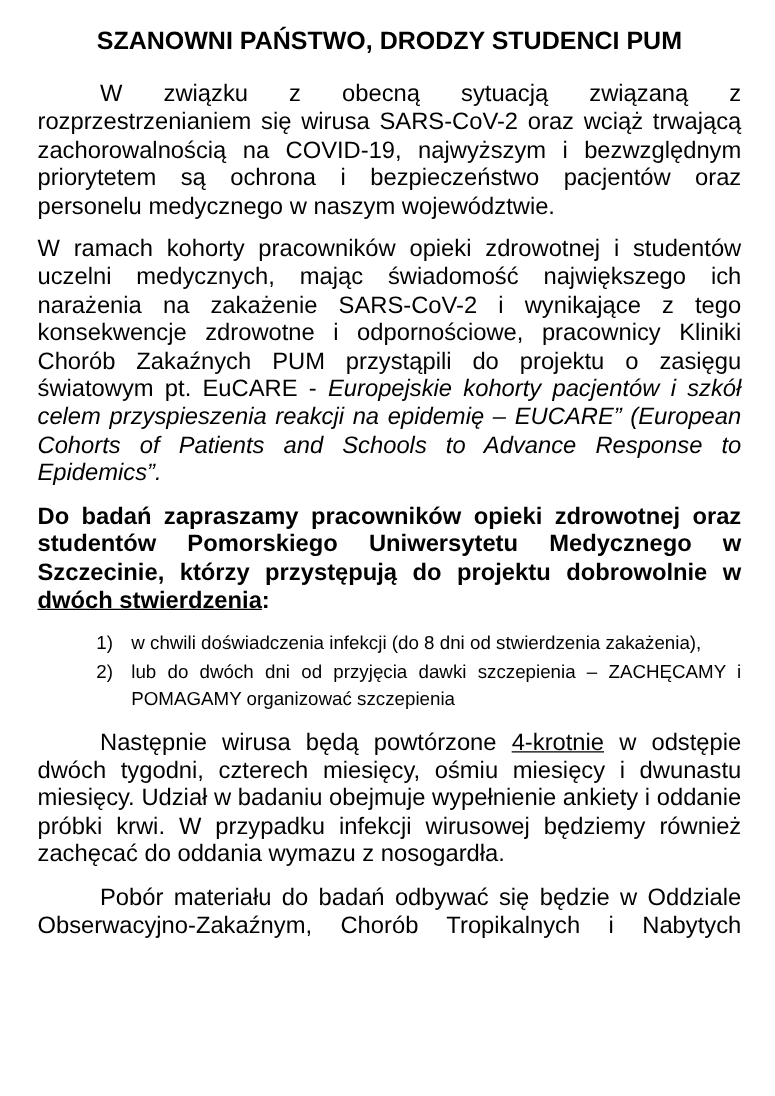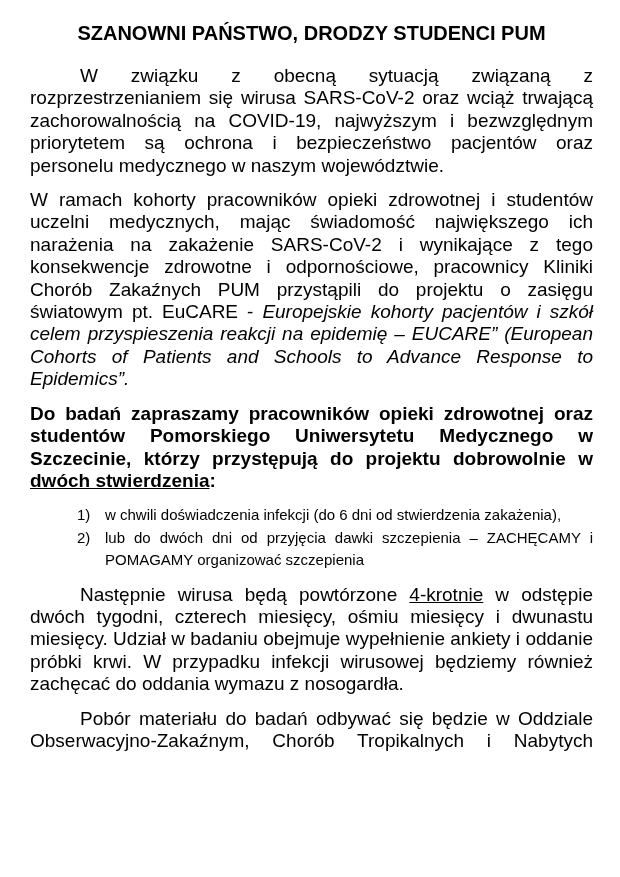--- a/index.html
+++ b/index.html
@@ -72,21 +72,21 @@
 
   <p class="para indent">W związku z obecną sytuacją związaną z rozprzestrzenianiem się wirusa SARS-CoV-2 oraz wciąż trwającą  zachorowalnością na COVID-19, najwyższym i bezwzględnym priorytetem są ochrona i bezpieczeństwo  pacjentów oraz personelu medycznego w naszym województwie.</p>
 
   <p class="para"><span>W ramach kohorty pracowników opieki zdrowotnej i studentów uczelni medycznych, mając świadomość największego ich narażenia na zakażenie SARS-CoV-2 i wynikające z tego konsekwencje zdrowotne i odpornościowe,  pracownicy Kliniki Chorób Zakaźnych PUM przystąpili do projektu o zasięgu światowym pt. EuCARE - </span><span class="seg-italic">Europejskie kohorty pacjentów i szkół celem przyspieszenia reakcji na epidemię – EUCARE”  (European Cohorts of Patients and Schools to Advance  Response to Epidemics”.</span></p>
 
   <p class="para bold"><span>Do badań zapraszamy pracowników opieki zdrowotnej oraz studentów Pomorskiego Uniwersytetu Medycznego w Szczecinie, którzy przystępują do projektu dobrowolnie w </span><span class="seg-underline">dwóch stwierdzenia</span><span>:</span></p>
 
   <div class="num-list">
     <div class="num-row">
       <span class="num-cell">1)</span>
-      <span class="num-text">w chwili doświadczenia infekcji (do 6 dni od stwierdzenia zakażenia),</span>
+      <span class="num-text">w chwili doświadczenia infekcji (do 8 dni od stwierdzenia zakażenia),</span>
     </div>
     <div class="num-row">
       <span class="num-cell">2)</span>
       <span class="num-text">lub do dwóch dni od przyjęcia dawki szczepienia – ZACHĘCAMY i POMAGAMY organizować szczepienia</span>
     </div>
   </div>
 
   <p class="para indent"><span>Następnie wirusa będą powtórzone </span><span class="seg-underline">4-krotnie</span><span> w odstępie dwóch tygodni, czterech miesięcy, ośmiu miesięcy i dwunastu miesięcy. Udział w badaniu obejmuje wypełnienie ankiety i oddanie próbki krwi. W przypadku infekcji wirusowej będziemy również zachęcać do oddania wymazu z nosogardła.</span></p>
 
 

